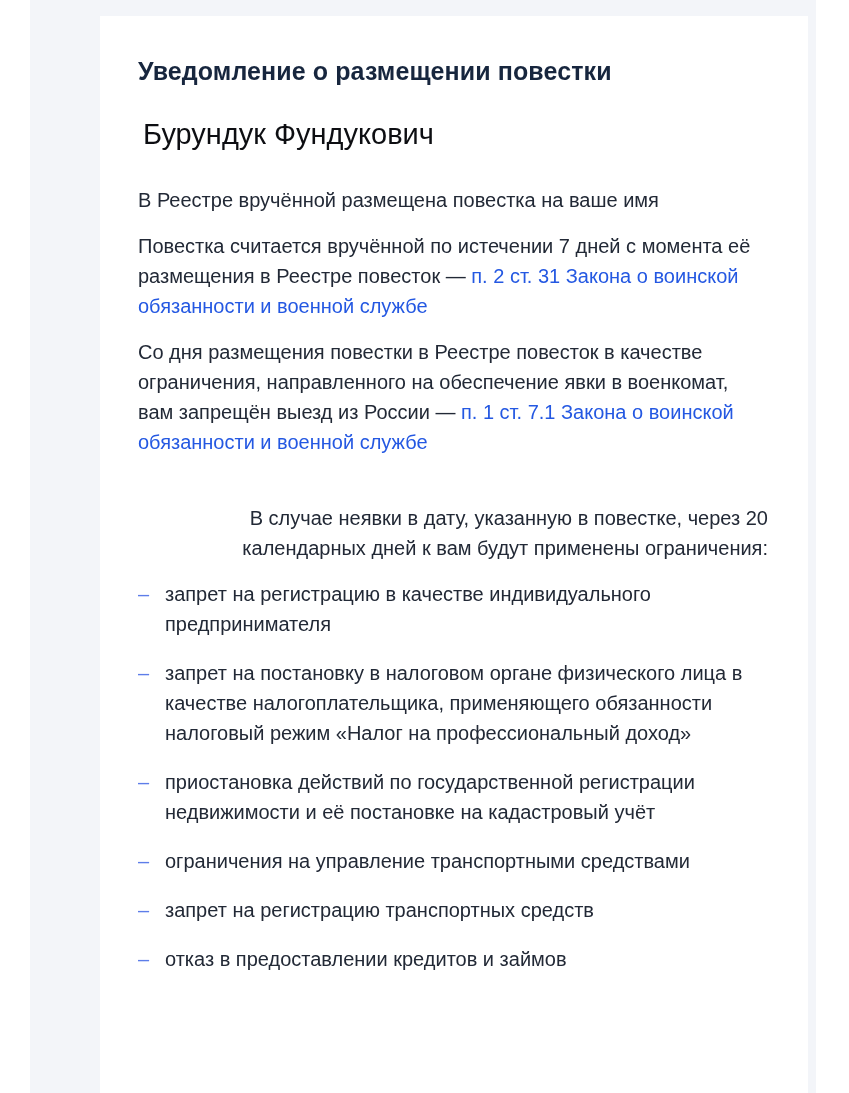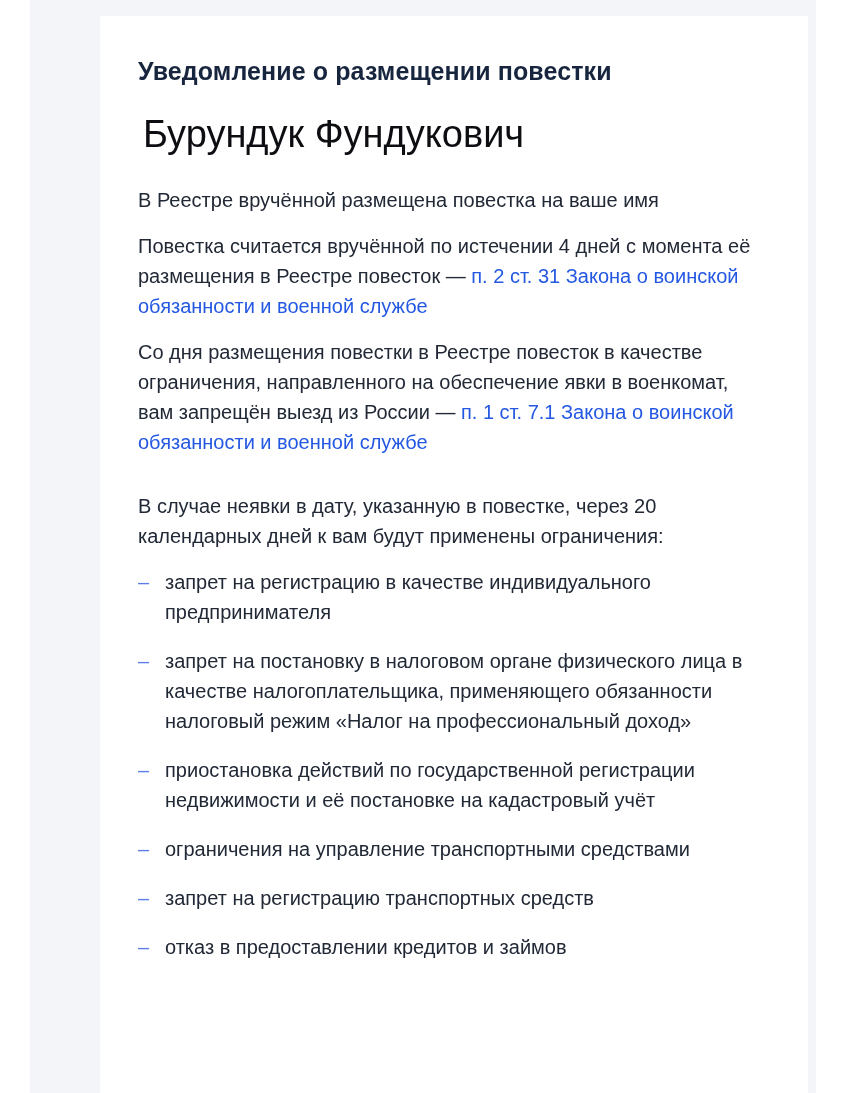--- a/index.html
+++ b/index.html
@@ -37,33 +37,33 @@
     margin: 0;
     font-size: 25px;
     line-height: 30px;
     font-weight: 700;
     color: #17263e;
     letter-spacing: 0.1px;
   }
   .name {
     margin: 30px 0 0;
     padding-left: 5px;
-    font-size: 38px;
+    font-size: 29px;
     line-height: 36px;
     font-weight: 400;
     color: #0d0e12;
   }
   p.body {
     margin: 16px 0 0;
     font-size: 20px;
     line-height: 30px;
     color: #222936;
   }
   p.body.first { margin-top: 33px; }
-  p.body.big-gap { margin-top: 34px; }
+  p.body.big-gap { margin-top: 46px; text-align: right; }
   a.link {
     color: #2458e2;
     text-decoration: none;
     cursor: pointer;
   }
   ul.restrictions {
     list-style: none;
     margin: 16px 0 0;
     padding: 0;
   }
@@ -93,21 +93,21 @@
   <div class="email-bg">
     <div class="card">
 
       <h1 class="title">Уведомление о размещении повестки</h1>
 
       <div class="name">Бурундук Фундукович</div>
 
       <p class="body first">В Реестре вручённой размещена повестка на ваше имя</p>
 
 
-      <p class="body"><span>Повестка считается вручённой по истечении 4 дней с момента её размещения в Реестре повесток — </span><a class="link">п. 2 ст. 31 Закона о воинской обязанности и военной службе</a></p>
+      <p class="body"><span>Повестка считается вручённой по истечении 7 дней с момента её размещения в Реестре повесток — </span><a class="link">п. 2 ст. 31 Закона о воинской обязанности и военной службе</a></p>
 
       <p class="body"><span>Со дня размещения повестки в Реестре повесток в качестве ограничения, направленного на обеспечение явки в военкомат, вам запрещён выезд из России — </span><a class="link">п. 1 ст. 7.1 Закона о воинской обязанности и военной службе</a></p>
 
       <p class="body big-gap">В случае неявки в дату, указанную в повестке, через 20 календарных дней к вам будут применены ограничения:</p>
 
       <ul class="restrictions">
           <li>
             <span class="dash">–</span>
             <span>запрет на регистрацию в качестве индивидуального предпринимателя</span>
           </li>

